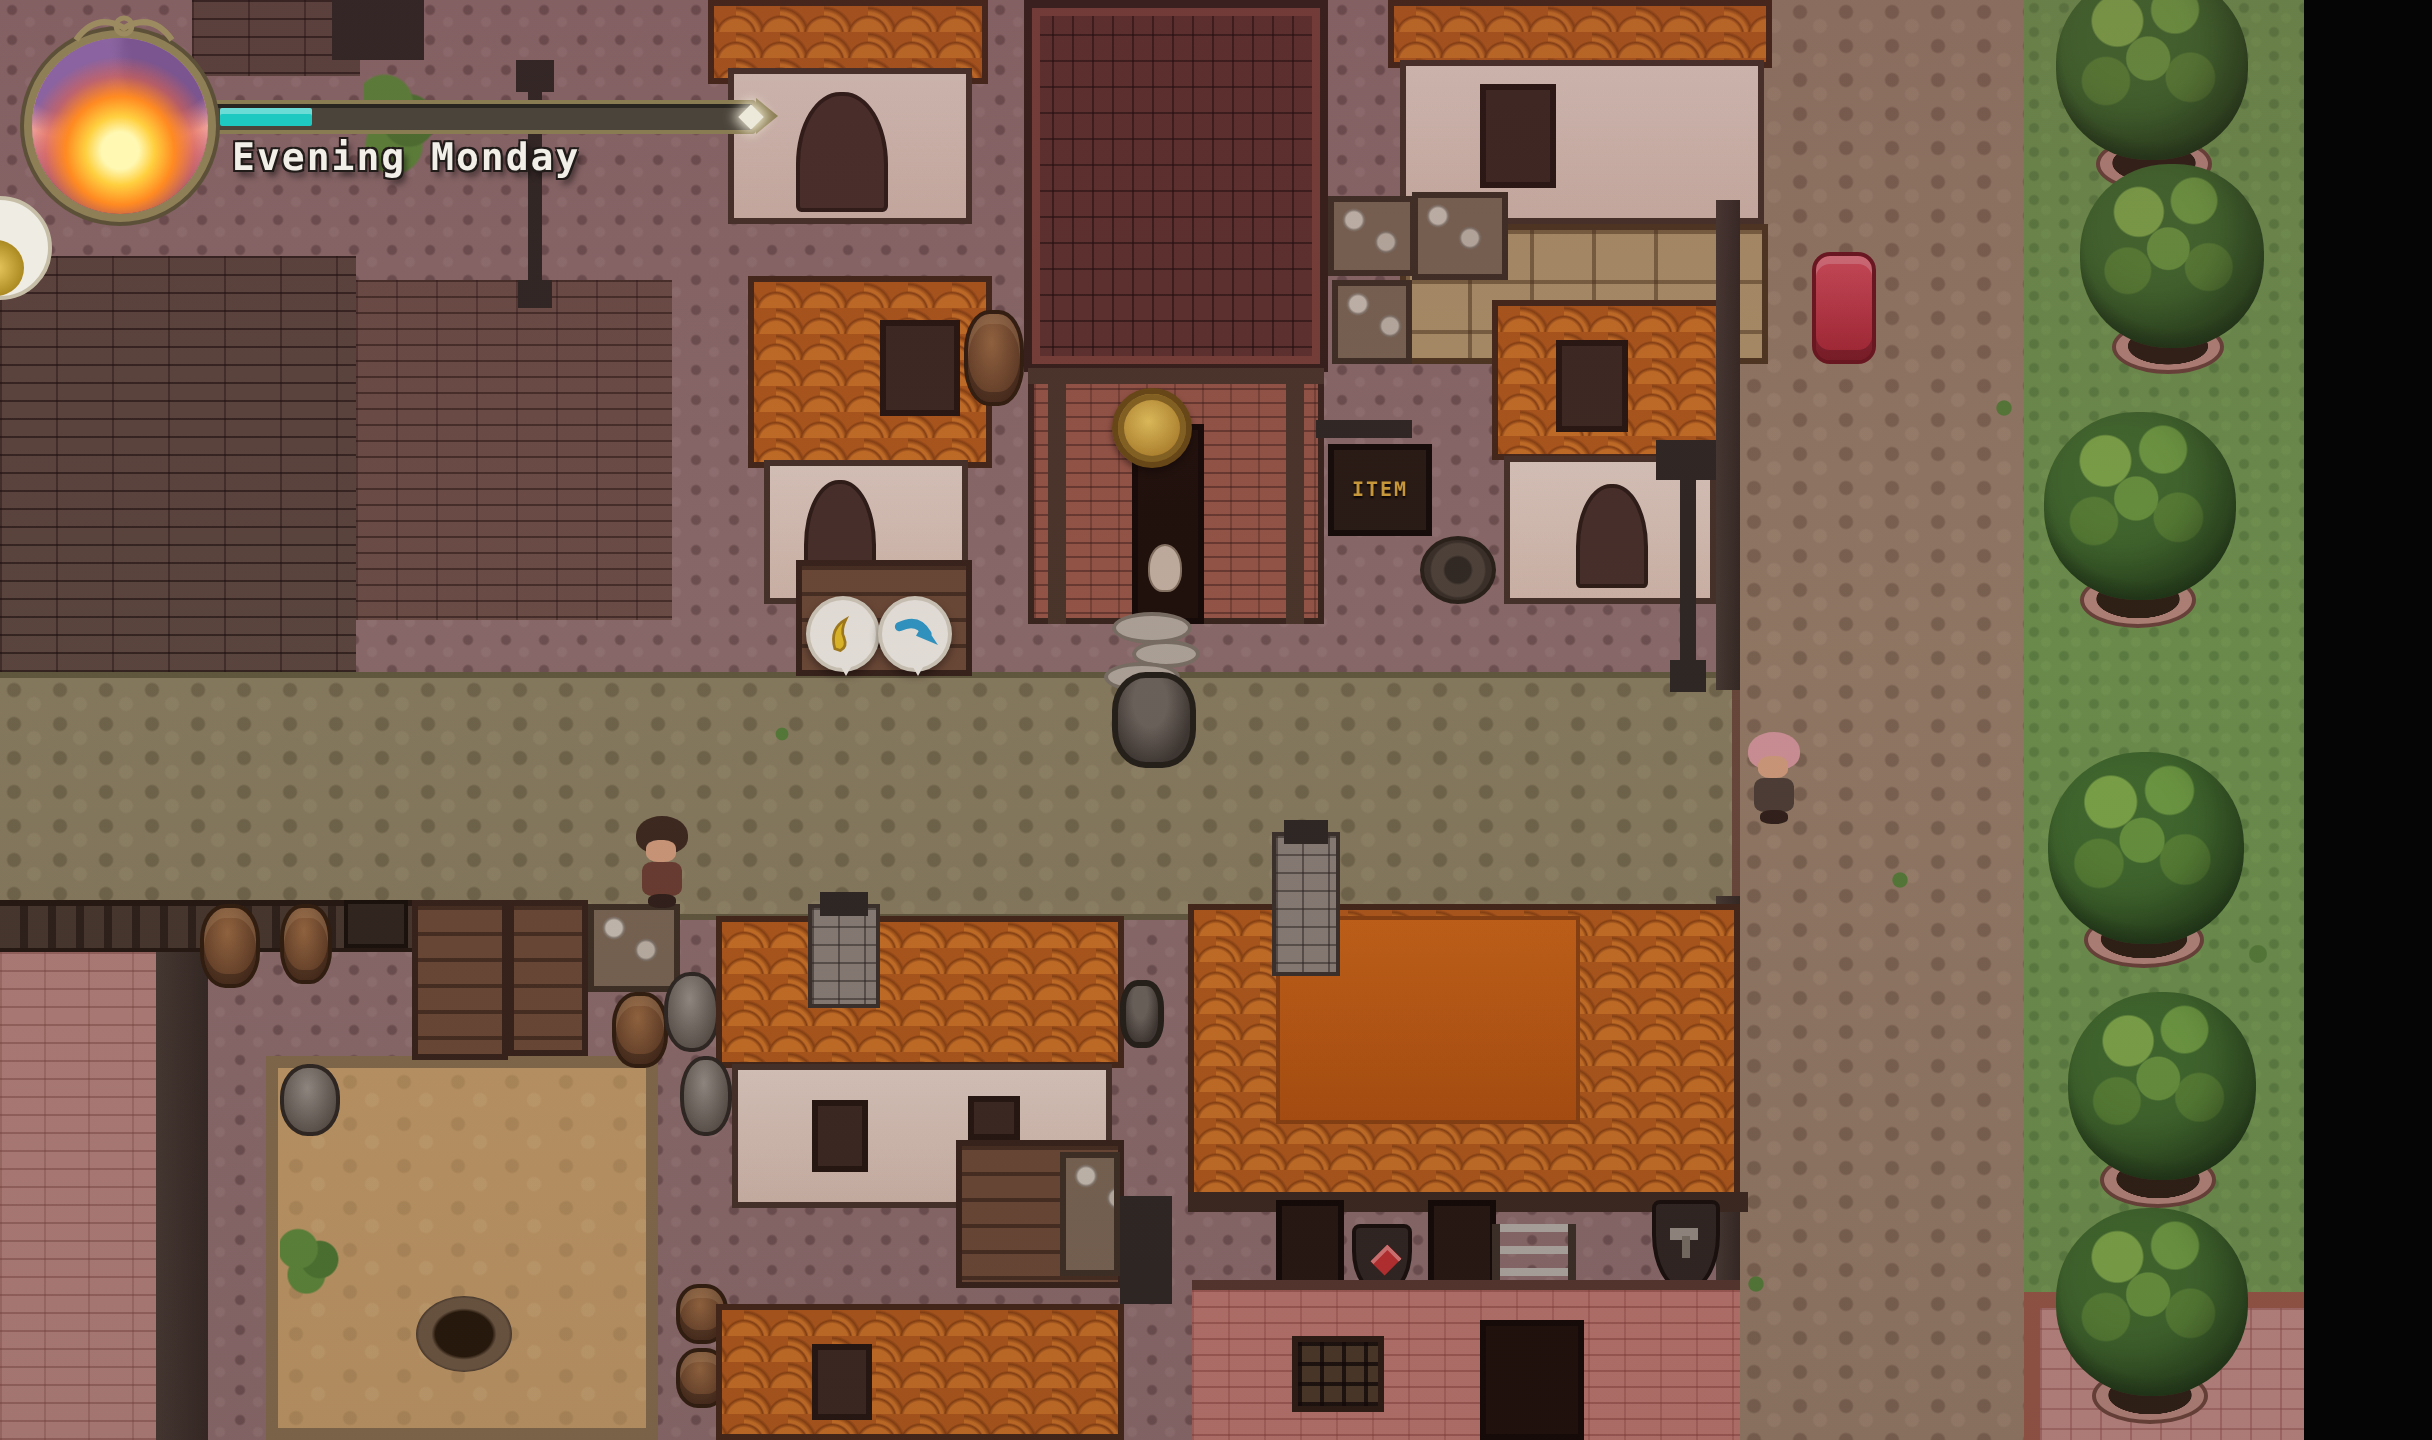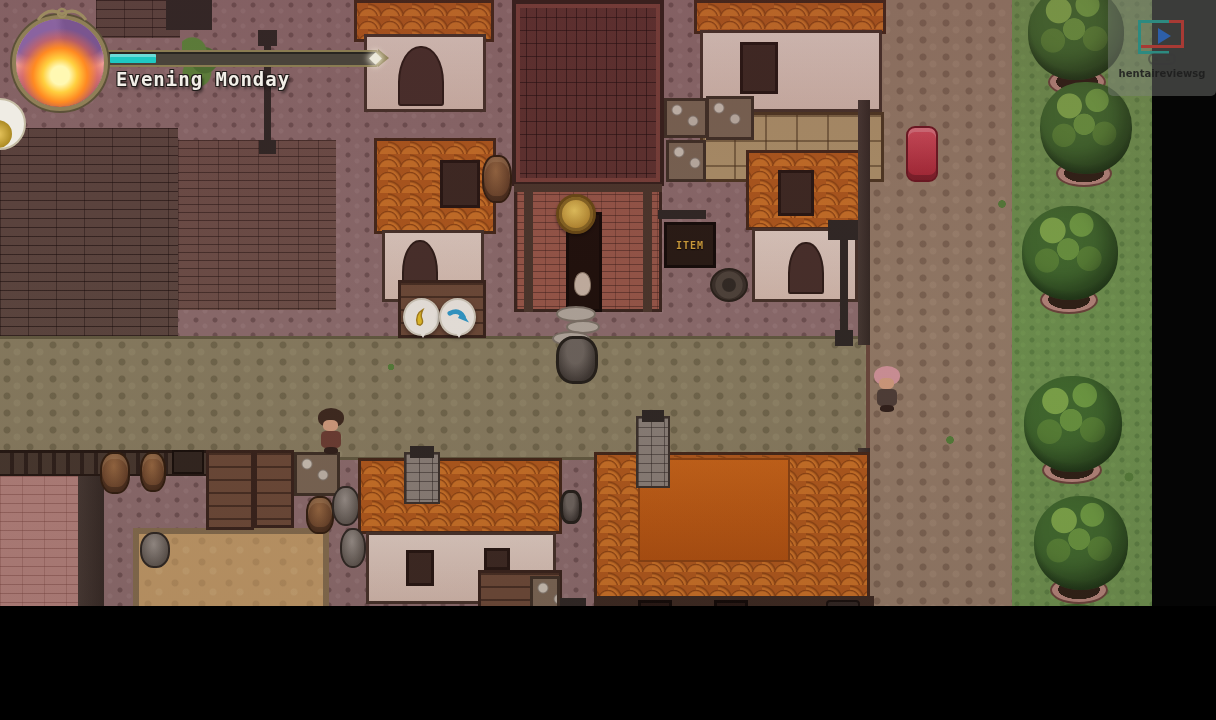--- a/index.html
+++ b/index.html
@@ -1,16 +1,16 @@
 <!DOCTYPE html>
 <html style="--roof-orange: #cf7526; --roof-dark-tile: #5e332f; --wall-plaster: #e6d5c9; --wall-pink-brick: #c07a72; --cobblestone: #8f7070; --road-olive: #8b8263; --grass: #6e9750; --tree-canopy: #3f6e2e; --sand-yard: #c6a06a;"><head>
 <meta charset="utf-8">
 <style>
   html,body{margin:0;padding:0;background:#000;}
-  #stage{position:relative;width:1216px;height:606px;overflow:hidden;background:#000;
+  #stage{position:relative;width:1216px;height:720px;overflow:hidden;background:#000;
          font-family:"DejaVu Sans",sans-serif;}
   .abs{position:absolute;box-sizing:border-box;}
 
   
   .cobble{background-color:#8f7070;
     background-image:radial-gradient(circle at 6px 5px, rgba(55,32,32,.35) 2px, transparent 3px),
                      radial-gradient(circle at 15px 11px, rgba(225,195,195,.10) 2px, transparent 3px);
     background-size:19px 15px;}
   .darktiles{background-color:#5c4840;
     background-image:linear-gradient(rgba(22,13,10,.6) 1px,transparent 1px),
@@ -369,26 +369,14 @@
     <div class="clockface"></div>
   </div>
   <svg class="abs" width="56" height="20" viewBox="0 0 56 20" style="left:34px;top:4px;">
     <path d="M4 16 Q14 2 28 10 Q42 2 52 16" fill="none" stroke="#9c8b60" stroke-width="3"></path>
     <circle cx="28" cy="9" r="4" fill="none" stroke="#9c8b60" stroke-width="2.5"></circle>
   </svg>
   <div class="abs timelabel" style="left:116px;top:68px;">Evening Monday</div>
 
   <div class="abs blackbar" style="left:1152px;top:0;width:64px;height:720px;"></div>
 
-  <div class="abs wmbox" style="left:1108px;top:0;width:108px;height:96px;">
-    <div class="abs playrect" style="left:30px;top:20px;width:46px;height:28px;">
-      <div class="playhalf"></div>
-      <div class="abs playtri" style="left:17px;top:5px;"></div>
-    </div>
-    <svg class="abs" width="30" height="18" viewBox="0 0 30 18" style="left:39px;top:50px;opacity:.5;">
-      <rect x="2" y="4" width="26" height="10" rx="5" fill="none" stroke="#3a3a3a" stroke-width="2"></rect>
-      <circle cx="9" cy="9" r="2" fill="#3a3a3a"></circle>
-        <circle cx="21" cy="9" r="2" fill="#3a3a3a"></circle>
-    </svg>
-    <div class="abs wmtext" style="left:0;top:68px;width:108px;">hentaireviewsg</div>
-  </div>
 
 </div>
 
 </body></html>

